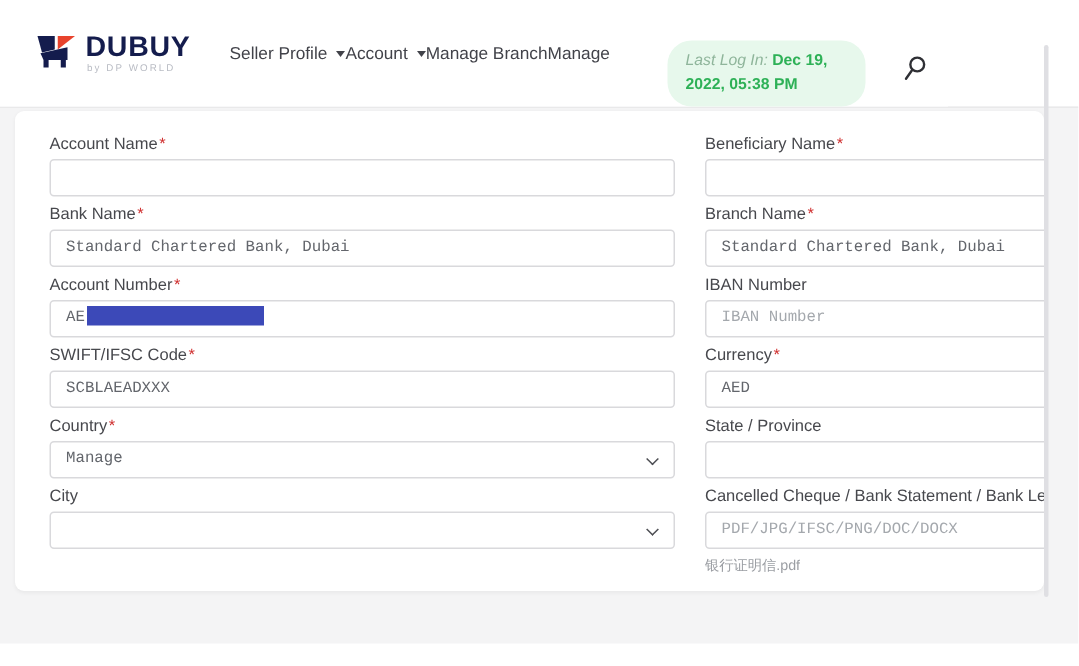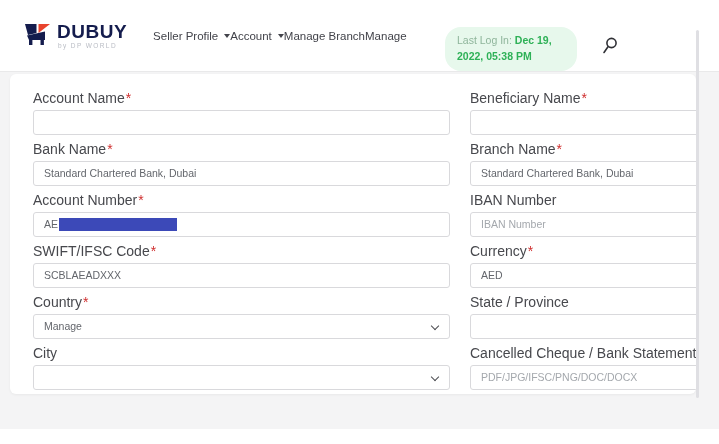--- a/index.html
+++ b/index.html
@@ -21,43 +21,43 @@
   .logo-tag{font-size:6.5px;color:#b9bcc4;letter-spacing:1.4px;margin-top:2px;margin-left:1px;}
   .nav{display:flex;margin-left:26px;}
   .nav-item{display:flex;align-items:center;font-size:11.5px;color:#42434a;cursor:pointer;white-space:nowrap;}
   .caret{width:0;height:0;border-left:3.5px solid transparent;border-right:3.5px solid transparent;
          border-top:4px solid #42434a;margin-left:6px;margin-top:1px;}
   .login-badge{
     position:absolute;top:27px;right:55px;width:108px;
     background:#e7f8ec;border-radius:16px;padding:5px 12px 6px 12px;
     font-size:10.5px;line-height:1.55;
   }
-  .login-label{color:#8fb59b;}
+  .login-label{color:#8fb59b;font-style:italic;}
   .login-value{color:#2eb157;font-weight:bold;}
   .search-btn{position:absolute;top:36px;right:13px;width:18px;height:20px;cursor:pointer;z-index:4;}
   
   .page-bg{position:absolute;top:71px;left:0;width:719px;height:357px;background:#f4f4f5;border-top:1px solid #e9e9ea;}
   
   .scroll-thumb{position:absolute;top:30px;left:696px;width:2.5px;height:368px;background:#dfdfe3;border-radius:3px;z-index:5;}
   
   .card{
     position:absolute;top:74px;left:10px;width:686px;height:320px;background:#fff;
     border-radius:6px;box-shadow:0 1px 3px rgba(0,0,0,.05);
     padding:16px 0 0 23px;box-sizing:border-box;overflow:hidden;z-index:2;
   }
   .grid{display:flex;gap:20px;}
   .col{width:417px;flex:none;}
   .field{margin-bottom:6px;}
-  .field label{display:block;font-size:14px;color:#47484d;margin-bottom:4px;white-space:nowrap;}
+  .field label{display:block;font-size:11px;color:#47484d;margin-bottom:4px;white-space:nowrap;}
   .req{color:#cf2e2e;margin-left:1px;}
   .input{
     position:relative;width:417px;height:25px;box-sizing:border-box;
     border:1px solid #d9d9dc;border-radius:3px;background:#fff;
     font-size:10.5px;color:#63666c;line-height:23px;padding:0 10px;
-    white-space:nowrap;overflow:hidden;cursor:text;
+    white-space:nowrap;overflow:hidden;cursor:text;font-family:Liberation Mono, monospace;
   }
   .input.select{cursor:pointer;}
   .placeholder{color:#a4a8ad;}
   .chev{
     position:absolute;right:11px;top:8px;width:5px;height:5px;
     border-right:1.4px solid #4c4d52;border-bottom:1.4px solid #4c4d52;
     transform:rotate(45deg);
   }
   .redact{display:inline-block;width:118px;height:13px;background:#3c49b8;vertical-align:middle;margin-left:1px;margin-top:-2px;}
   .helper{font-size:9.5px;color:#9b9ea3;margin-top:5px;cursor:pointer;}

